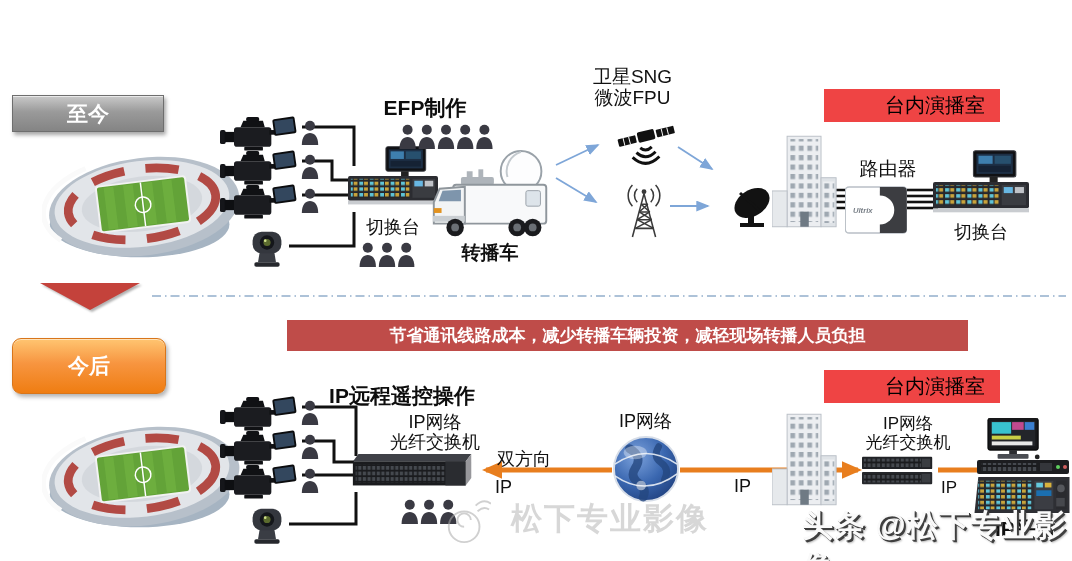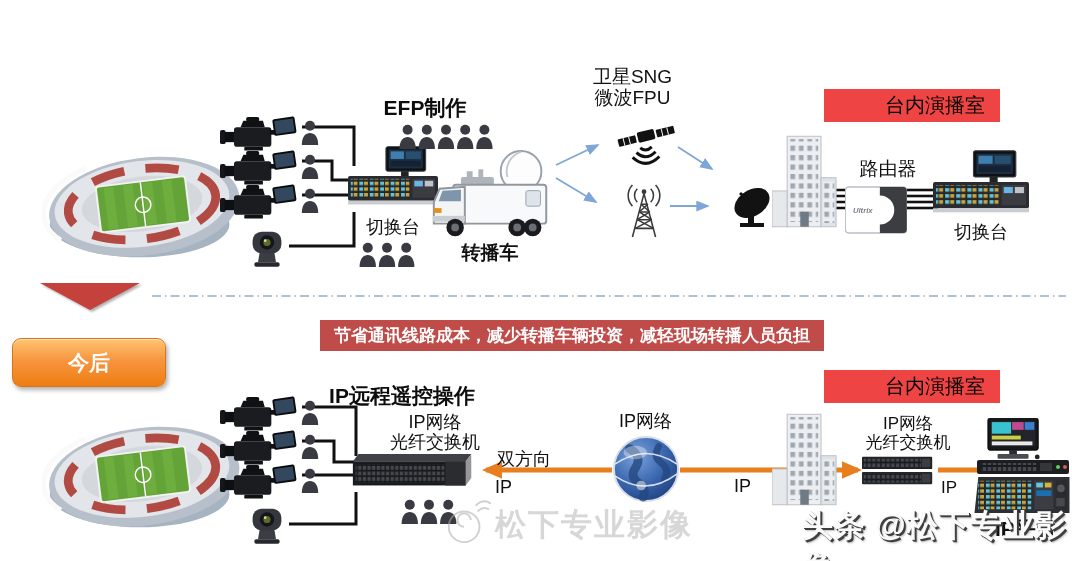--- a/index.html
+++ b/index.html
@@ -13,37 +13,37 @@
   .ctr { text-align:center; white-space:normal; }
 
   #title { left:0; right:0; top:8px; text-align:center; font-size:24px; font-weight:bold;
            color:#1a1ac8; letter-spacing:0.5px; z-index:3; }
 
   .stagebox { z-index:4; display:flex; align-items:center; justify-content:center;
               color:#fff; font-weight:bold; font-size:21px; }
   #stage-before { left:12px; top:95px; width:152px; height:37px;
       background:linear-gradient(180deg,#c9c9c9 0%,#9a9a9a 45%,#848484 100%);
       border:1px solid #6e6e6e; box-shadow:inset 0 1px 0 #e9e9e9, 2px 3px 4px rgba(0,0,0,.35); }
-  #stage-after { left:12px; top:338px; width:154px; height:49px; border-radius:9px;
+  #stage-after { left:12px; top:338px; width:154px; height:56px; border-radius:9px;
       background:linear-gradient(180deg,#ffc571 0%,#f79540 45%,#ef7d12 100%);
       border:1px solid #d8751a; box-shadow:inset 0 1px 0 #ffe2b8, 2px 3px 4px rgba(0,0,0,.3); }
   #red-arrow { left:40px; top:283px; width:0; height:0; z-index:4;
       border-left:50px solid transparent; border-right:50px solid transparent;
       border-top:27px solid #c4423b; filter:drop-shadow(2px 2px 1px rgba(0,0,0,.3)); }
 
-  #banner { left:287px; top:320px; width:504px; height:31px; line-height:31px;
+  #banner { left:287px; top:320px; width:681px; height:31px; line-height:31px;
       background:#bf4c49; color:#fff; font-weight:bold; font-size:17px;
-      text-align:center; z-index:4;margin-left:33px; }
+      text-align:center; z-index:4; }
 
   .studio-box { width:176px; height:33px; line-height:33px; background:#ef4444;
       color:#000; font-size:20px; text-align:center; z-index:3; position:absolute;padding-left:46px; }
 
   .h-bold { font-weight:bold; font-size:21px; color:#0d0d0d;margin-top:16px; }
 
-  #wm-center { left:443px; top:498px; z-index:10; display:flex; align-items:flex-end; gap:4px; }
+  #wm-center { left:443px; top:498px; z-index:10; display:flex; align-items:flex-start; gap:20px; }
   #wm-center .wm-text { font-size:31px; font-weight:bold; color:rgba(150,150,150,.38);
       letter-spacing:2px; }
   #wm-right { left:802px; top:505px; z-index:10; font-size:31px; font-weight:bold;
       color:#fafafa; letter-spacing:1px;
       text-shadow:2px 2px 0 #3f3f3f, 1px 1px 0 #3f3f3f, 3px 3px 2px rgba(0,0,0,.25); }
 </style>
 </head>
 <body>
 
 <div id="canvas">
@@ -316,20 +316,23 @@
 
     <g stroke="#e87e1e" stroke-width="5" fill="none">
       <path d="M612,470 H486" marker-end="url(#mOr)"></path>
       <path d="M680,470 H790"></path>
       <path d="M833,470 H858" marker-end="url(#mOr)"></path>
       <path d="M938,470 H978"></path>
     </g>
   </svg>
 
 
+  <div id="stage-before" class="abs stagebox">
+    <span>至今</span>
+  </div>
   <div id="red-arrow" class="abs"></div>
   <div id="stage-after" class="abs stagebox">
     <span>今后</span>
   </div>
 
   <svg class="abs dev" style="left:42px;top:148px;width:205px;height:122px" viewBox="0 0 210 125">
       <use href="#g-stadium"></use>
     </svg>
 
   <div class="lbl h-bold" style="left:360px;top:78px;width:130px;text-align:center">EFP制作</div>

